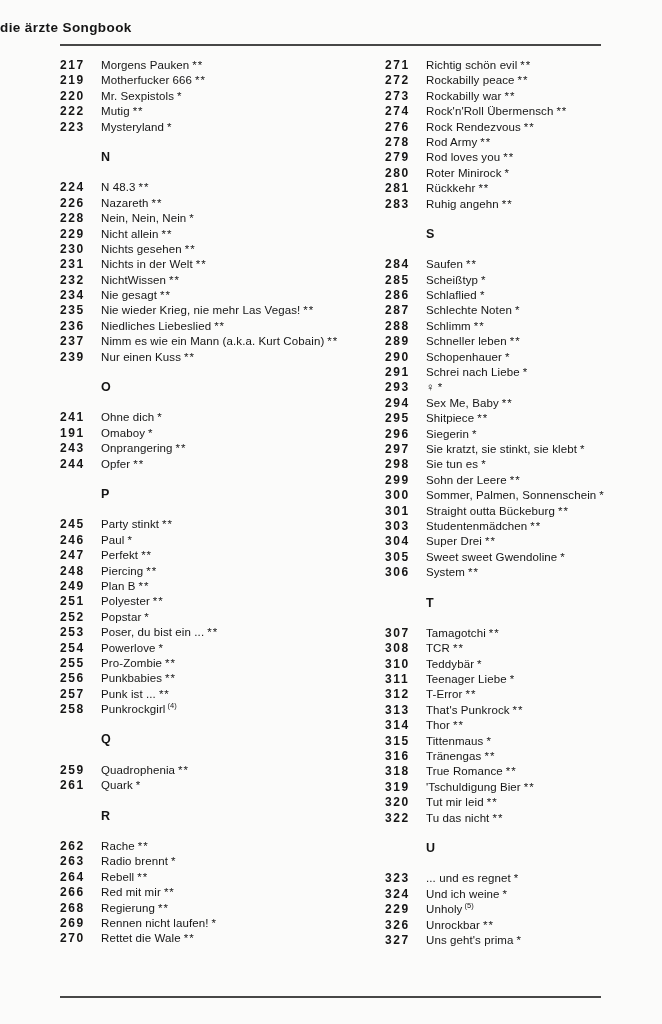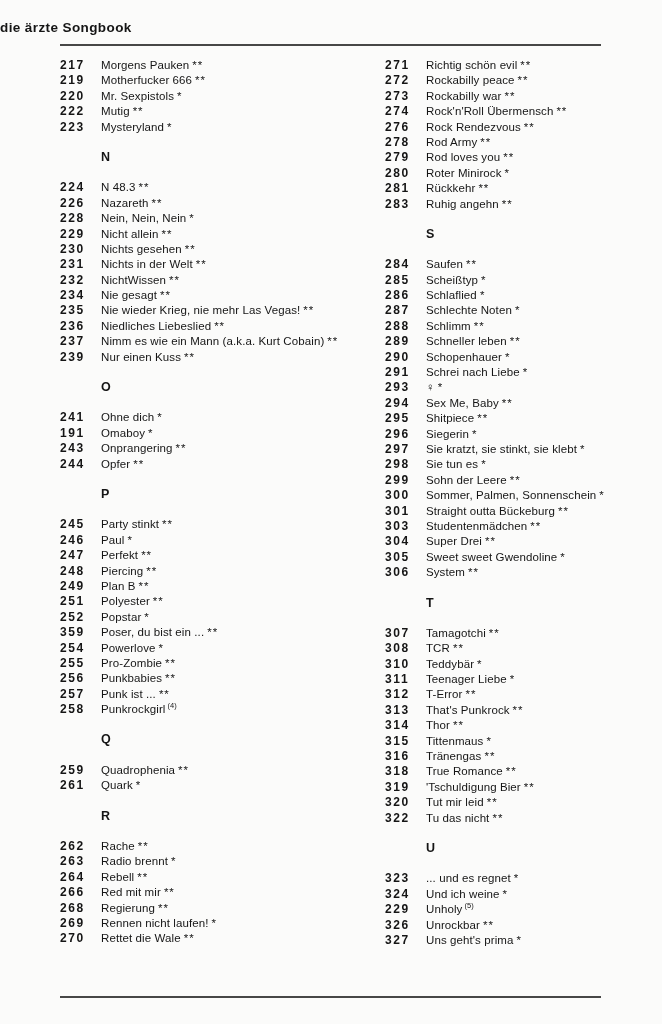--- a/index.html
+++ b/index.html
@@ -157,21 +157,21 @@
     </div>
     <div class="entry-row">
       <span class="num">251</span>
       <span class="title">Polyester<span class="mark">**</span></span>
     </div>
     <div class="entry-row">
       <span class="num">252</span>
       <span class="title">Popstar<span class="mark">*</span></span>
     </div>
     <div class="entry-row">
-      <span class="num">359</span>
+      <span class="num">253</span>
       <span class="title">Poser, du bist ein ...<span class="mark">**</span></span>
     </div>
     <div class="entry-row">
       <span class="num">254</span>
       <span class="title">Powerlove<span class="mark">*</span></span>
     </div>
     <div class="entry-row">
       <span class="num">255</span>
       <span class="title">Pro-Zombie<span class="mark">**</span></span>
     </div>

